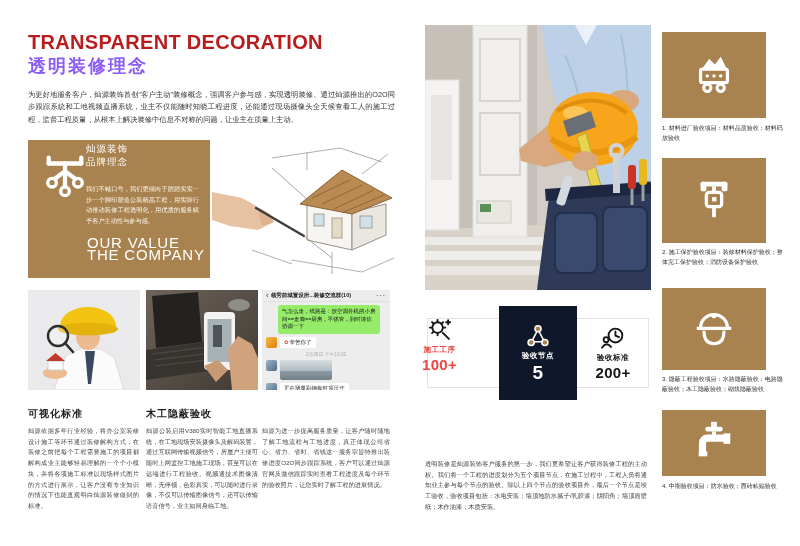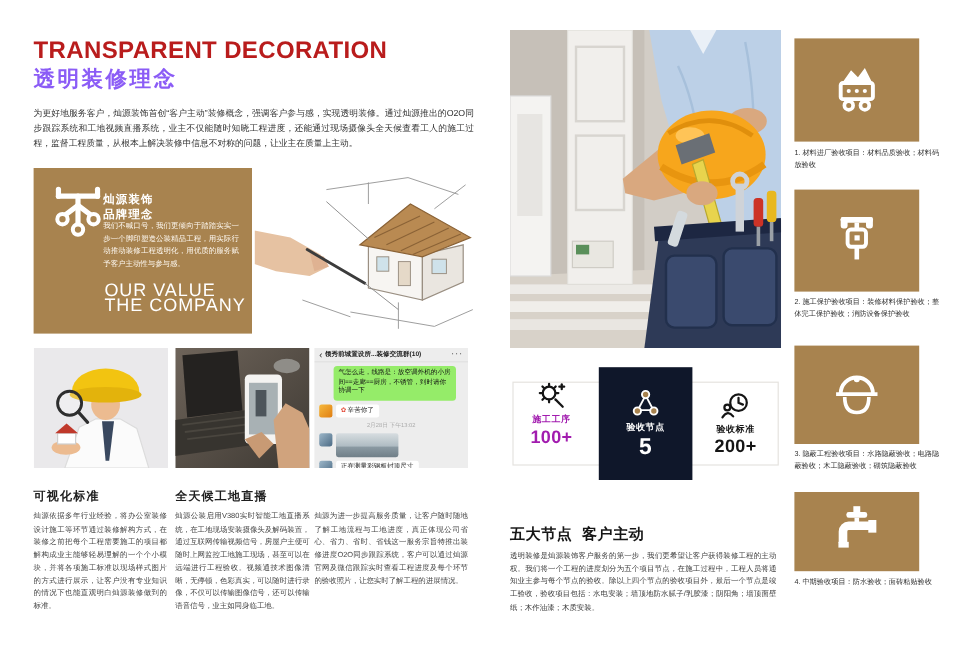--- a/index.html
+++ b/index.html
@@ -7,21 +7,21 @@
   body{font-family:"Liberation Sans","DejaVu Sans",sans-serif;color:#222}
   .sheet{position:relative;width:800px;height:546px;background:#fff;overflow:hidden}
 
   
   .title-en{position:absolute;left:28px;top:31px;font-size:20px;font-weight:bold;letter-spacing:.3px;color:#b91c1c}
   .title-cn{position:absolute;left:28px;top:54px;font-size:18px;font-weight:bold;letter-spacing:2px;color:#8b5cf6}
   .intro{position:absolute;left:28px;top:89px;width:367px;font-size:7.3px;line-height:12.3px;color:#333;text-align:justify}
 
   .brand-box{position:absolute;left:28px;top:140px;width:182px;height:138px;background:#a8834f;color:#fff;overflow:hidden}
   .brand-icon{position:absolute;left:14px;top:12px;width:46px;height:46px}
-  .brand-title{position:absolute;left:58px;top:21px;font-size:9.5px;line-height:12.5px;font-weight:bold;letter-spacing:1px}
+  .brand-title{position:absolute;left:58px;top:3px;font-size:9.5px;line-height:12.5px;font-weight:normal;letter-spacing:1px}
   .brand-body{position:absolute;left:58px;top:44px;width:113px;font-size:6.2px;line-height:10.6px;text-align:justify;color:#fdf8f0}
   .brand-value{position:absolute;left:59px;top:97px;font-size:15px;line-height:12px;font-weight:normal;letter-spacing:.8px}
 
   .arch-img{position:absolute;left:212px;top:140px;width:183px;height:138px;background:#fff;overflow:hidden}
 
   .photo{position:absolute;top:290px;height:100px;overflow:hidden}
   .photo1{left:28px;width:112px}
   .photo2{left:146px;width:112px}
 
   .col-title{position:absolute;top:407px;font-size:10px;font-weight:bold;color:#1e1e1e;text-align:left;letter-spacing:1px}
@@ -46,21 +46,21 @@
   .wc-photo{width:52px;height:20px;border-radius:2px;background:linear-gradient(180deg,#d7dde0 0%,#aebbc2 55%,#8b9aa3 56%,#707f88 100%)}
 
   
   .main-photo{position:absolute;left:425px;top:25px;width:226px;height:265px;overflow:hidden}
 
   .stats-frame{position:absolute;left:427px;top:318px;width:222px;height:70px;border:1px solid #e5e3df;background:#fff}
   .stat{position:absolute;display:flex;flex-direction:column;align-items:center;justify-content:center}
   .stat .ic{width:26px;height:26px}
   .stat .lbl{font-size:7.5px;font-weight:bold;margin-top:2px;letter-spacing:.5px}
   .stat .val{font-size:15px;font-weight:bold;letter-spacing:.3px;margin-top:1px}
-  .stat1{left:423px;top:318px;width:73px;height:54px;color:#a21caf}
+  .stat1{left:403px;top:318px;width:73px;height:54px;color:#ef4444}
   .stat2{left:499px;top:306px;width:78px;height:94px;background:#0f172a;color:#fff}
   .stat2 .val{font-size:19px}
   .stat3{left:577px;top:318px;width:72px;height:70px;color:#151515}
 
   .five-title{position:absolute;left:425px;top:437px;font-size:12.5px;font-weight:bold;color:#161616;letter-spacing:.5px;white-space:pre}
   .five-body{position:absolute;left:425px;top:459px;width:222px;font-size:6.2px;line-height:10.7px;color:#3c3c3c;text-align:justify}
 
   .tile{position:absolute;left:662px;width:104px;background:#a8834f;display:flex;align-items:center;justify-content:center}
   .tile svg{width:46px;height:46px}
   .tile1{top:32px;height:86px}.tile2{top:158px;height:85px}.tile3{top:288px;height:82px}.tile4{top:410px;height:66px}
@@ -196,21 +196,21 @@
       <span class="wc-ava ava-blue"></span>
       <span class="wc-photo"></span>
     </div>
     <div class="wc-row">
       <span class="wc-ava ava-blue"></span>
       <span class="wc-bubble">正在测量彩钢板封顶尺寸</span>
     </div>
   </div>
 
   <div class="col-title ct1">可视化标准</div>
-  <div class="col-title ct2">全天候工地直播</div>
+  <div class="col-title ct2">木工隐蔽验收</div>
   <div class="col-body cb1">灿源依据多年行业经验，将办公室装修设计施工等环节通过装修解构方式，在装修之前把每个工程需要施工的项目都解构成业主能够轻易理解的一个个小模块，并将各项施工标准以现场样式图片的方式进行展示，让客户没有专业知识的情况下也能直观明白灿源装修做到的标准。</div>
   <div class="col-body cb2">灿源公装启用V380实时智能工地直播系统，在工地现场安装摄像头及解码装置，通过互联网传输视频信号，房屋户主便可随时上网监控工地施工现场，甚至可以在远端进行工程验收。视频通技术图像清晰，无停顿，色彩真实，可以随时进行录像，不仅可以传输图像信号，还可以传输语音信号，业主如同身临工地。</div>
   <div class="col-body cb3">灿源为进一步提高服务质量，让客户随时随地了解工地流程与工地进度，真正体现公司省心、省力、省时、省钱这一服务宗旨特推出装修进度O2O同步跟踪系统，客户可以通过灿源官网及微信跟踪实时查看工程进度及每个环节的验收照片，让您实时了解工程的进展情况。</div>
 
   <div class="main-photo">
     <svg viewBox="0 0 226 265" width="226" height="265">
       <rect width="226" height="265" fill="#c6c0b8"></rect>
       <rect x="112" width="114" height="265" fill="#d2cdc6"></rect>
       <polygon points="0,205 226,195 226,265 0,265" fill="#d8d2c9"></polygon>
       <g fill="#efedе9"></g>
@@ -309,21 +309,20 @@
           <path d="M19,8 V13 L23.5,15"></path>
           <circle cx="7.5" cy="18" r="3"></circle>
           <path d="M2.5,28 q5.5,-8 11,-1"></path>
         </g>
       </svg>
     </span>
     <span class="lbl">验收标准</span>
     <span class="val">200+</span>
   </div>
 
-  <div class="five-title">五大节点  客户主动</div>
   <div class="five-body">透明装修是灿源装饰客户服务的第一步，我们更希望让客户获得装修工程的主动权。我们将一个工程的进度划分为五个项目节点，在施工过程中，工程人员将通知业主参与每个节点的验收。除以上四个节点的验收项目外，最后一个节点是竣工验收，验收项目包括：水电安装；墙顶地防水腻子/乳胶漆；阴阳角；墙顶面壁纸；木作油漆；木质安装。</div>
 
   <div class="tile tile1">
     <span>
       <svg viewBox="0 0 48 48" width="46" height="46">
         <polygon points="12,19 19,9 25,15 31,7 37,19" fill="#fff"></polygon>
         <rect x="10" y="20" width="28" height="14" rx="2" fill="none" stroke="#fff" stroke-width="3.4"></rect>
         <circle cx="17" cy="27" r="1.8" fill="#fff"></circle>
           <circle cx="24" cy="27" r="1.8" fill="#fff"></circle>
           <circle cx="31" cy="27" r="1.8" fill="#fff"></circle>

